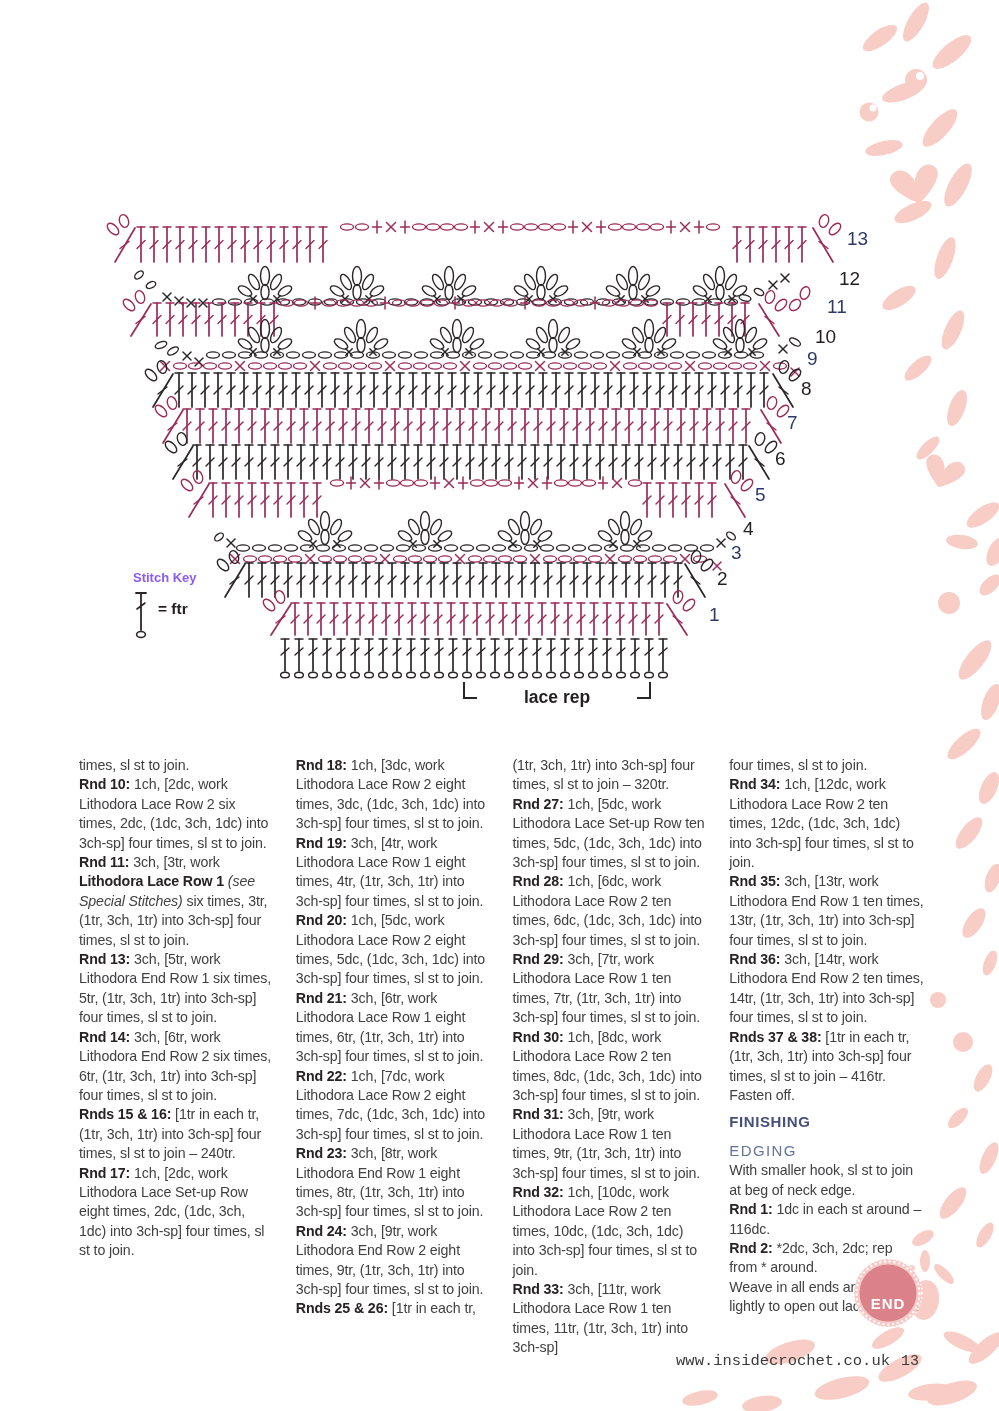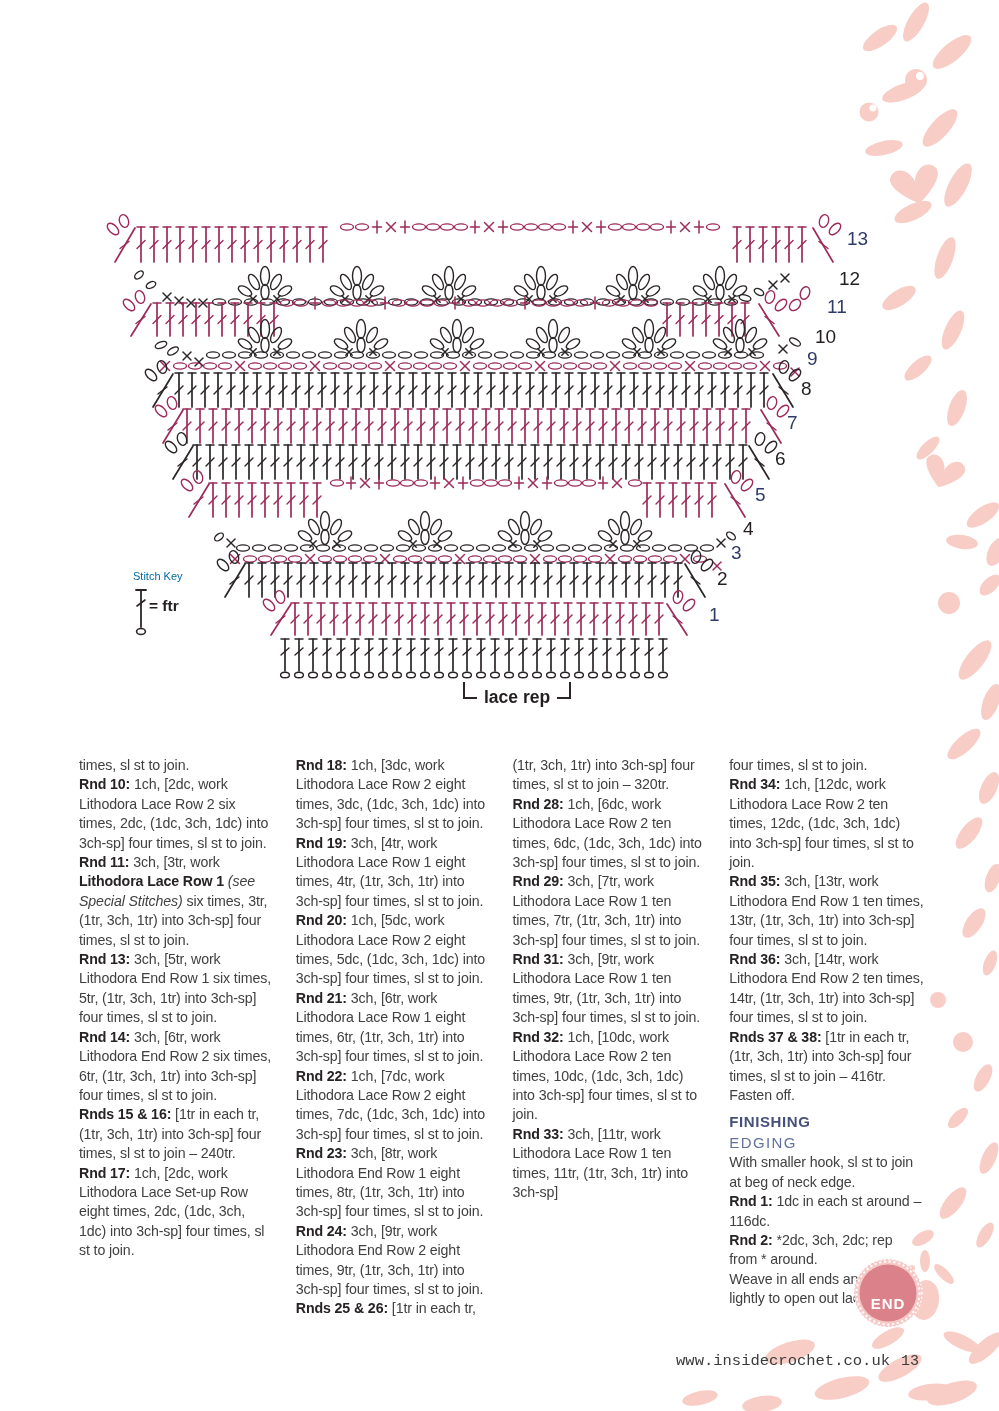--- a/index.html
+++ b/index.html
@@ -1,35 +1,35 @@
 <!DOCTYPE html>
 <html><head>
 <meta charset="utf-8">
 <style>
   html,body{margin:0;padding:0;background:#e8e8e8;}
   .page{position:relative;width:999px;height:1411px;background:#ffffff;overflow:hidden;
         font-family:"Liberation Sans",sans-serif;}
   #deco{position:absolute;left:0;top:0;z-index:0;pointer-events:none;}
   #chart{position:absolute;left:95px;top:205px;width:790px;height:480px;z-index:1;}
   .stitchkey{position:absolute;left:133px;top:570px;z-index:2;width:120px;}
-  .sk-title{font-size:11px;font-weight:normal;color:#0369a1;}
-  .sk-row{display:flex;align-items:flex-start;margin-top:5px;}
+  .sk-title{font-size:13px;font-weight:bold;color:#8b5cf6;}
+  .sk-row{display:flex;align-items:flex-start;gap:9px;margin-top:5px;}
   .sk-val{font-size:15.5px;font-weight:bold;color:#231f20;margin-top:10px;}
-  .lacerep{position:absolute;left:463px;top:682px;z-index:1;display:flex;align-items:flex-start;}
+  .lacerep{position:absolute;left:463px;top:682px;z-index:1;display:flex;align-items:flex-start;gap:40px;}
   .brk{width:12px;height:15px;}
   .brk.l{border-left:2.2px solid #2b2526;border-bottom:2.2px solid #2b2526;}
   .brk.r{border-right:2.2px solid #2b2526;border-bottom:2.2px solid #2b2526;}
   .lr-text{font-size:17.5px;font-weight:bold;color:#231f20;margin:7px 7px 0 7px;line-height:1;}
   .columns{position:absolute;left:79px;top:756px;width:845px;display:flex;gap:22px;z-index:1;}
   .col{flex:1;min-width:0;}
   .para{margin:0;font-size:14.2px;line-height:19.4px;color:#414042;letter-spacing:-0.12px;}
   .para .b{font-weight:bold;color:#27232  4;color:#272324;}
   .para .i{font-style:italic;}
   .heading{margin-top:8px;font-size:15px;font-weight:bold;letter-spacing:0.6px;color:#46507a;}
-  .subheading{margin-top:4px;margin-bottom:2px;font-size:15px;letter-spacing:1.4px;color:#62729a;}
+  .subheading{margin-top:12px;margin-bottom:2px;font-size:15px;letter-spacing:1.4px;color:#62729a;}
   .endbadge{position:absolute;left:851px;top:1256px;width:74px;height:74px;z-index:2;}
   .endbadge svg{position:absolute;left:0;top:0;}
   .end-label{position:absolute;left:0;top:10px;width:74px;height:74px;display:flex;align-items:center;
              justify-content:center;color:#ffffff;font-weight:bold;font-size:15px;letter-spacing:1px;}
   .footer{position:absolute;right:80px;top:1352px;z-index:2;font-family:Liberation Mono, monospace;
           color:#3a3a3a;font-size:15.5px;}
   .pageno{margin-left:11px;font-size:15px;color:#3c3c3c;}
 </style>
 </head>
 <body>
@@ -1556,22 +1556,24 @@
         <p class="para"><span class="b">Rnd 19:</span><span> 3ch, [4tr, work Lithodora Lace Row 1 eight times, 4tr, (1tr, 3ch, 1tr) into 3ch-sp] four times, sl st to join.</span></p>
         <p class="para"><span class="b">Rnd 20:</span><span> 1ch, [5dc, work Lithodora Lace Row 2 eight times, 5dc, (1dc, 3ch, 1dc) into 3ch-sp] four times, sl st to join.</span></p>
         <p class="para"><span class="b">Rnd 21:</span><span> 3ch, [6tr, work Lithodora Lace Row 1 eight times, 6tr, (1tr, 3ch, 1tr) into 3ch-sp] four times, sl st to join.</span></p>
         <p class="para"><span class="b">Rnd 22:</span><span> 1ch, [7dc, work Lithodora Lace Row 2 eight times, 7dc, (1dc, 3ch, 1dc) into 3ch-sp] four times, sl st to join.</span></p>
         <p class="para"><span class="b">Rnd 23:</span><span> 3ch, [8tr, work Lithodora End Row 1 eight times, 8tr, (1tr, 3ch, 1tr) into 3ch-sp] four times, sl st to join.</span></p>
         <p class="para"><span class="b">Rnd 24:</span><span> 3ch, [9tr, work Lithodora End Row 2 eight times, 9tr, (1tr, 3ch, 1tr) into 3ch-sp] four times, sl st to join.</span></p>
         <p class="para"><span class="b">Rnds 25 &amp; 26:</span><span> [1tr in each tr,</span></p>
       </div>
       <div class="col">
         <p class="para"><span>(1tr, 3ch, 1tr) into 3ch-sp] four times, sl st to join – 320tr.</span></p>
+        <p class="para"><span class="b">Rnd 27:</span><span> 1ch, [5dc, work Lithodora Lace Set-up Row ten times, 5dc, (1dc, 3ch, 1dc) into 3ch-sp] four times, sl st to join.</span></p>
         <p class="para"><span class="b">Rnd 28:</span><span> 1ch, [6dc, work Lithodora Lace Row 2 ten times, 6dc, (1dc, 3ch, 1dc) into 3ch-sp] four times, sl st to join.</span></p>
         <p class="para"><span class="b">Rnd 29:</span><span> 3ch, [7tr, work Lithodora Lace Row 1 ten times, 7tr, (1tr, 3ch, 1tr) into 3ch-sp] four times, sl st to join.</span></p>
+        <p class="para"><span class="b">Rnd 30:</span><span> 1ch, [8dc, work Lithodora Lace Row 2 ten times, 8dc, (1dc, 3ch, 1dc) into 3ch-sp] four times, sl st to join.</span></p>
         <p class="para"><span class="b">Rnd 31:</span><span> 3ch, [9tr, work Lithodora Lace Row 1 ten times, 9tr, (1tr, 3ch, 1tr) into 3ch-sp] four times, sl st to join.</span></p>
         <p class="para"><span class="b">Rnd 32:</span><span> 1ch, [10dc, work Lithodora Lace Row 2 ten times, 10dc, (1dc, 3ch, 1dc) into 3ch-sp] four times, sl st to join.</span></p>
         <p class="para"><span class="b">Rnd 33:</span><span> 3ch, [11tr, work Lithodora Lace Row 1 ten times, 11tr, (1tr, 3ch, 1tr) into 3ch-sp]</span></p>
       </div>
       <div class="col">
         <p class="para"><span>four times, sl st to join.</span></p>
         <p class="para"><span class="b">Rnd 34:</span><span> 1ch, [12dc, work Lithodora Lace Row 2 ten times, 12dc, (1dc, 3ch, 1dc) into 3ch-sp] four times, sl st to join.</span></p>
         <p class="para"><span class="b">Rnd 35:</span><span> 3ch, [13tr, work Lithodora End Row 1 ten times, 13tr, (1tr, 3ch, 1tr) into 3ch-sp] four times, sl st to join.</span></p>
         <p class="para"><span class="b">Rnd 36:</span><span> 3ch, [14tr, work Lithodora End Row 2 ten times, 14tr, (1tr, 3ch, 1tr) into 3ch-sp] four times, sl st to join.</span></p>
         <p class="para"><span class="b">Rnds 37 &amp; 38:</span><span> [1tr in each tr, (1tr, 3ch, 1tr) into 3ch-sp] four times, sl st to join – 416tr.</span></p>

